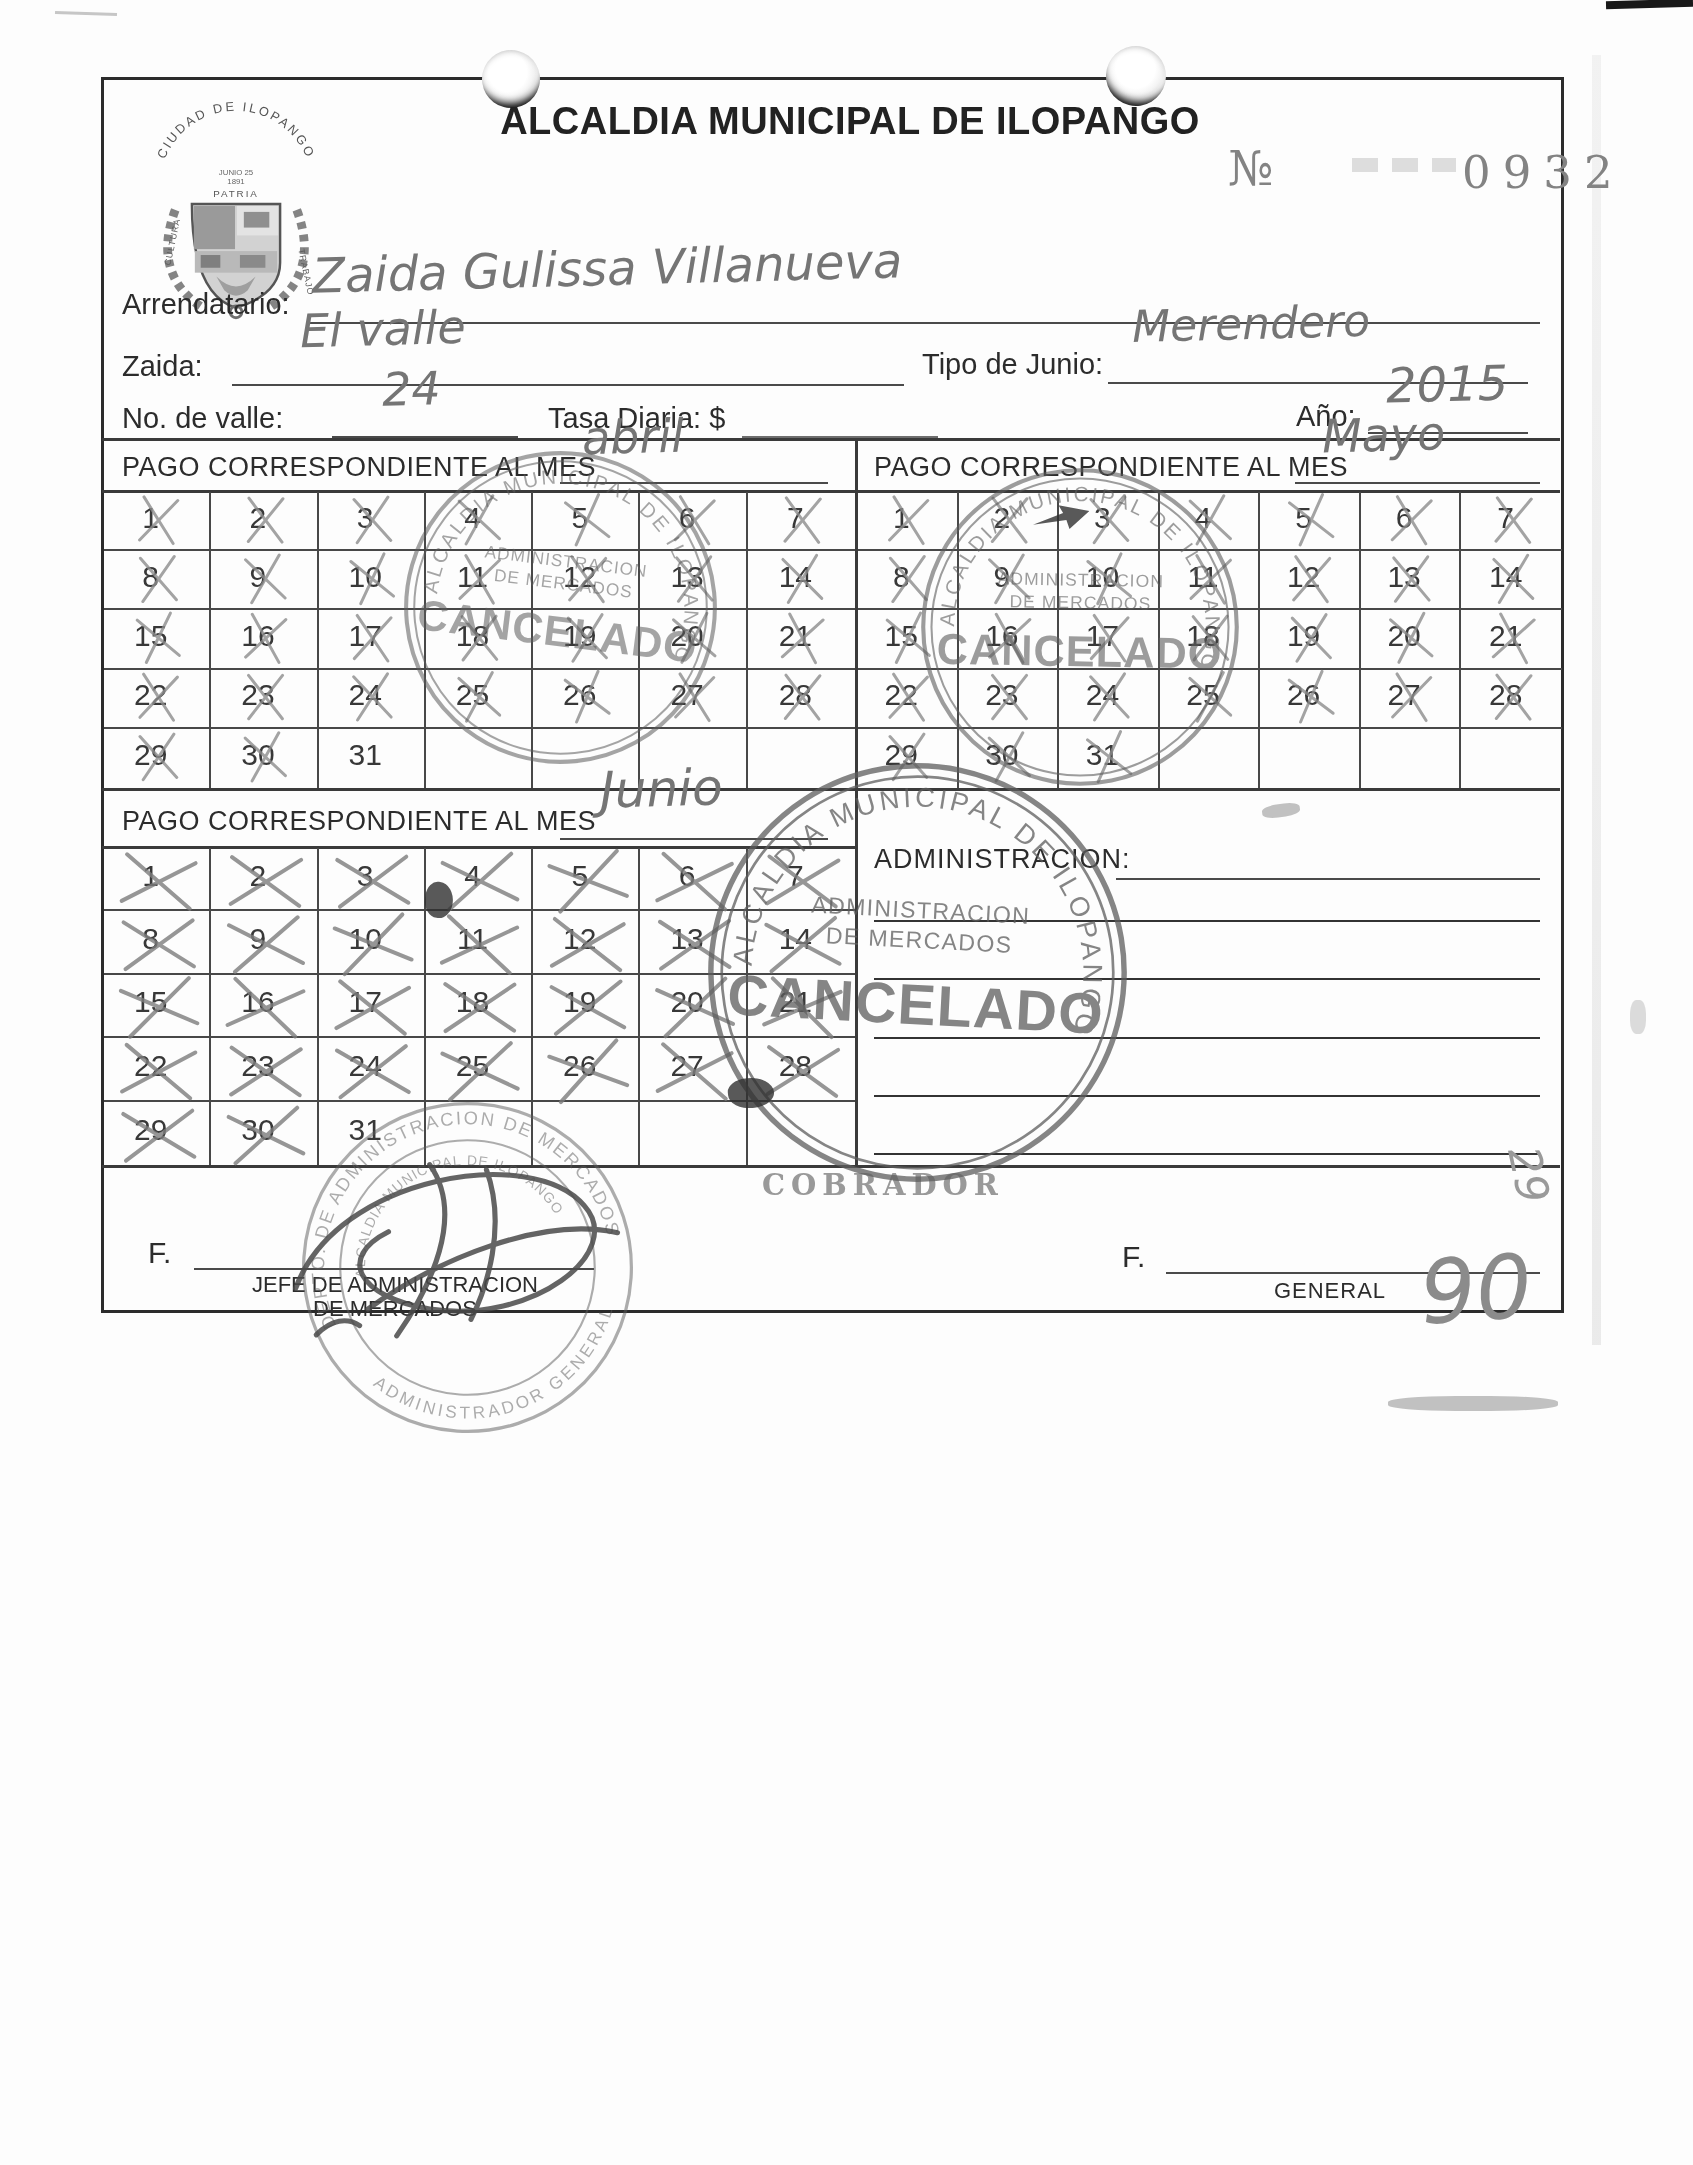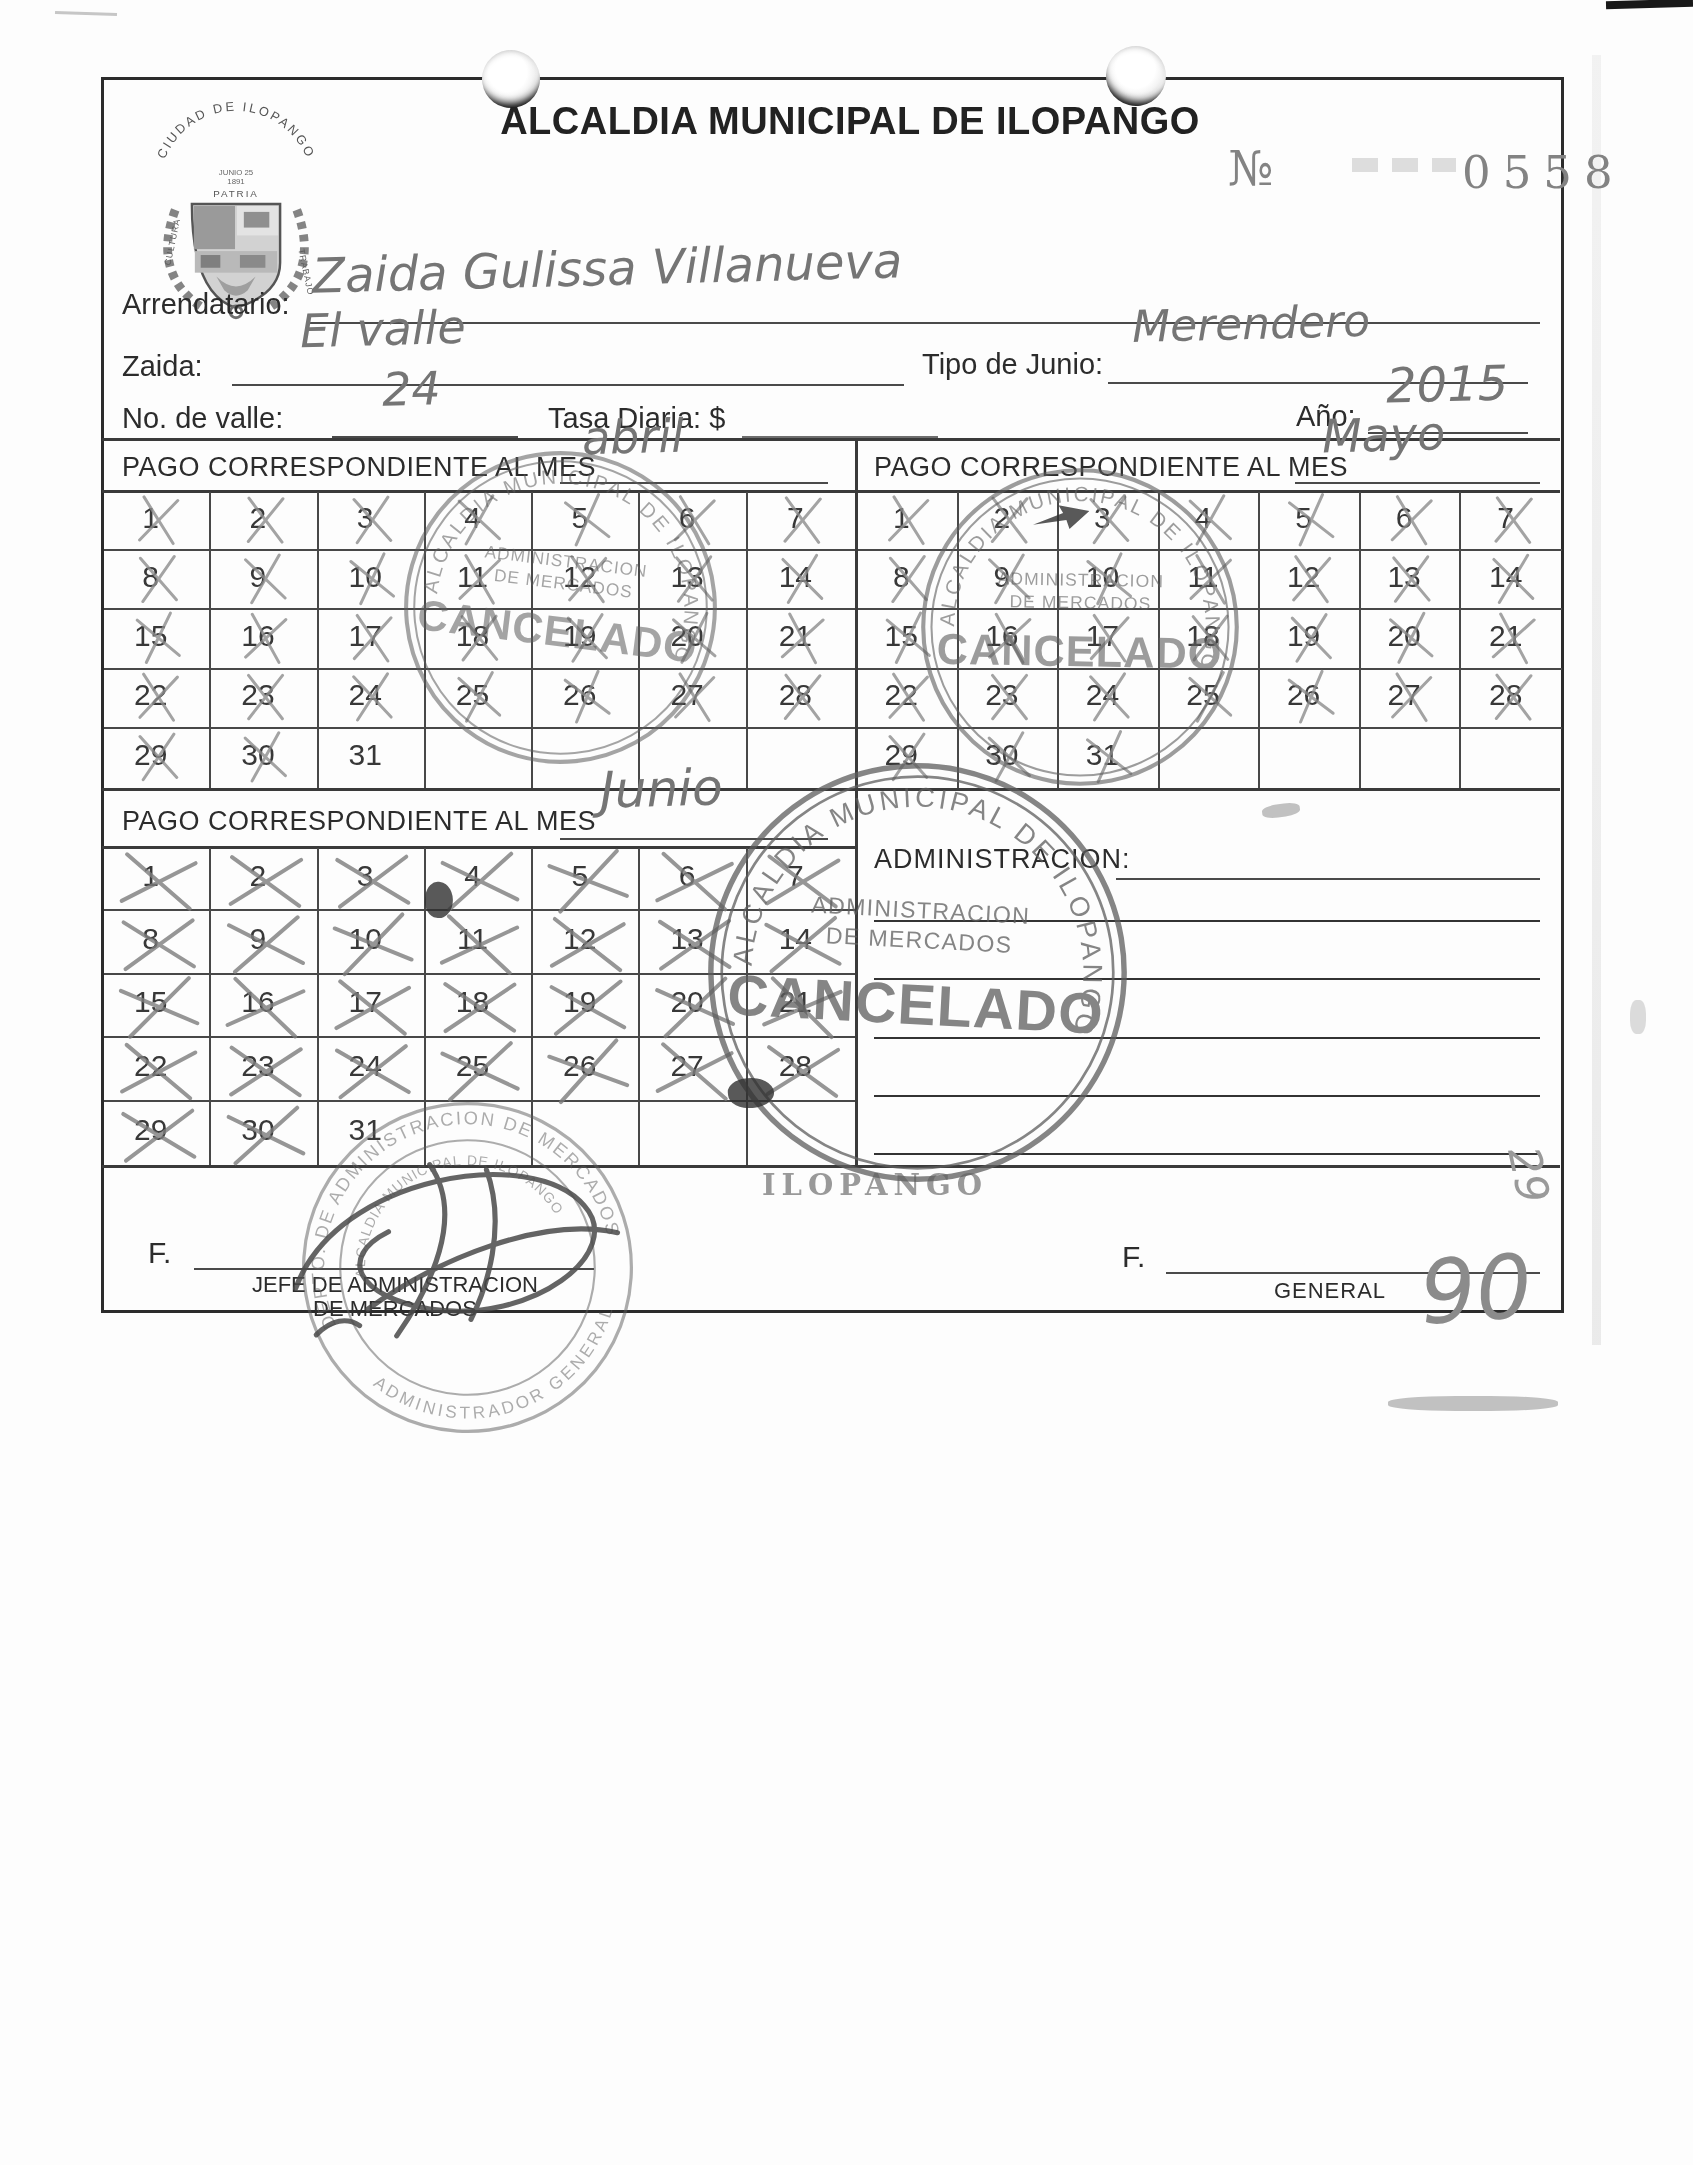--- a/index.html
+++ b/index.html
@@ -93,21 +93,21 @@
     <path d="M 162,118 C 178,160 170,196 132,219" fill="none" stroke="#6e6e6e" stroke-width="9" stroke-dasharray="7 6" opacity=".85"></path>
     <circle cx="100" cy="222" r="6" fill="none" stroke="#6e6e6e" stroke-width="3"></circle>
     <text font-size="9" letter-spacing="1" fill="#5c5c5c" transform="rotate(-78 33 175)" x="33" y="175">CULTURA</text>
     <text font-size="9" letter-spacing="1" fill="#5c5c5c" transform="rotate(78 167 175)" x="150" y="175">TRABAJO</text>
   </svg>
 
   <div class="title">ALCALDIA MUNICIPAL DE ILOPANGO</div>
   <div class="receipt-no" style="left:1228px;top:140px;font-size:48px;">№</div>
   <div class="abs" style="left:1352px;top:158px;width:104px;height:14px;opacity:.5;
        background:repeating-linear-gradient(90deg,#bdbdbd 0 26px,transparent 26px 40px);"></div>
-  <div class="receipt-no" style="left:1462px;top:146px;font-size:45px;letter-spacing:12px;">0558</div>
+  <div class="receipt-no" style="left:1462px;top:146px;font-size:45px;letter-spacing:12px;">0932</div>
 
   <div class="label" style="left:122px;top:288px;font-size:29px;">Arrendatario:</div>
   <div class="uline" style="left:306px;top:322px;width:1234px;"></div>
   <div class="hw" style="left:312px;top:240px;font-size:48px;">Zaida Gulissa Villanueva</div>
 
   <div class="label" style="left:122px;top:350px;font-size:29px;">Zaida:</div>
   <div class="uline" style="left:232px;top:384px;width:672px;"></div>
   <div class="hw" style="left:300px;top:302px;font-size:46px;">El valle</div>
 
   <div class="label" style="left:922px;top:348px;font-size:29px;">Tipo de Junio:</div>
@@ -536,21 +536,21 @@
   <div class="label" style="left:874px;top:844px;font-size:27px;letter-spacing:1px;">ADMINISTRACION:</div>
   <div class="uline" style="left:1116px;top:878px;width:424px;"></div>
   <div class="obs-lines" style="left:874px;top:920px;width:666px;height:235px;">
       <div class="obs-line"></div>
       <div class="obs-line"></div>
       <div class="obs-line"></div>
       <div class="obs-line"></div>
       <div class="obs-line"></div>
     </div>
 
-  <div class="original" style="left:762px;top:1168px;">ILOPANGO</div>
+  <div class="original" style="left:762px;top:1168px;">COBRADOR</div>
 
   <div class="label" style="left:148px;top:1236px;font-size:30px;">F.</div>
   <div class="uline" style="left:194px;top:1268px;width:400px;"></div>
   <div class="role" style="left:205px;top:1272px;width:380px;">JEFE DE ADMINISTRACION</div>
   <div class="role" style="left:205px;top:1296px;width:380px;">DE MERCADOS</div>
 
   <div class="label" style="left:1122px;top:1240px;font-size:30px;">F.</div>
   <div class="uline" style="left:1166px;top:1272px;width:374px;"></div>
   <div class="role" style="left:1180px;top:1278px;width:300px;letter-spacing:1px;">GENERAL</div>
   <div class="hw-amount">90</div>

